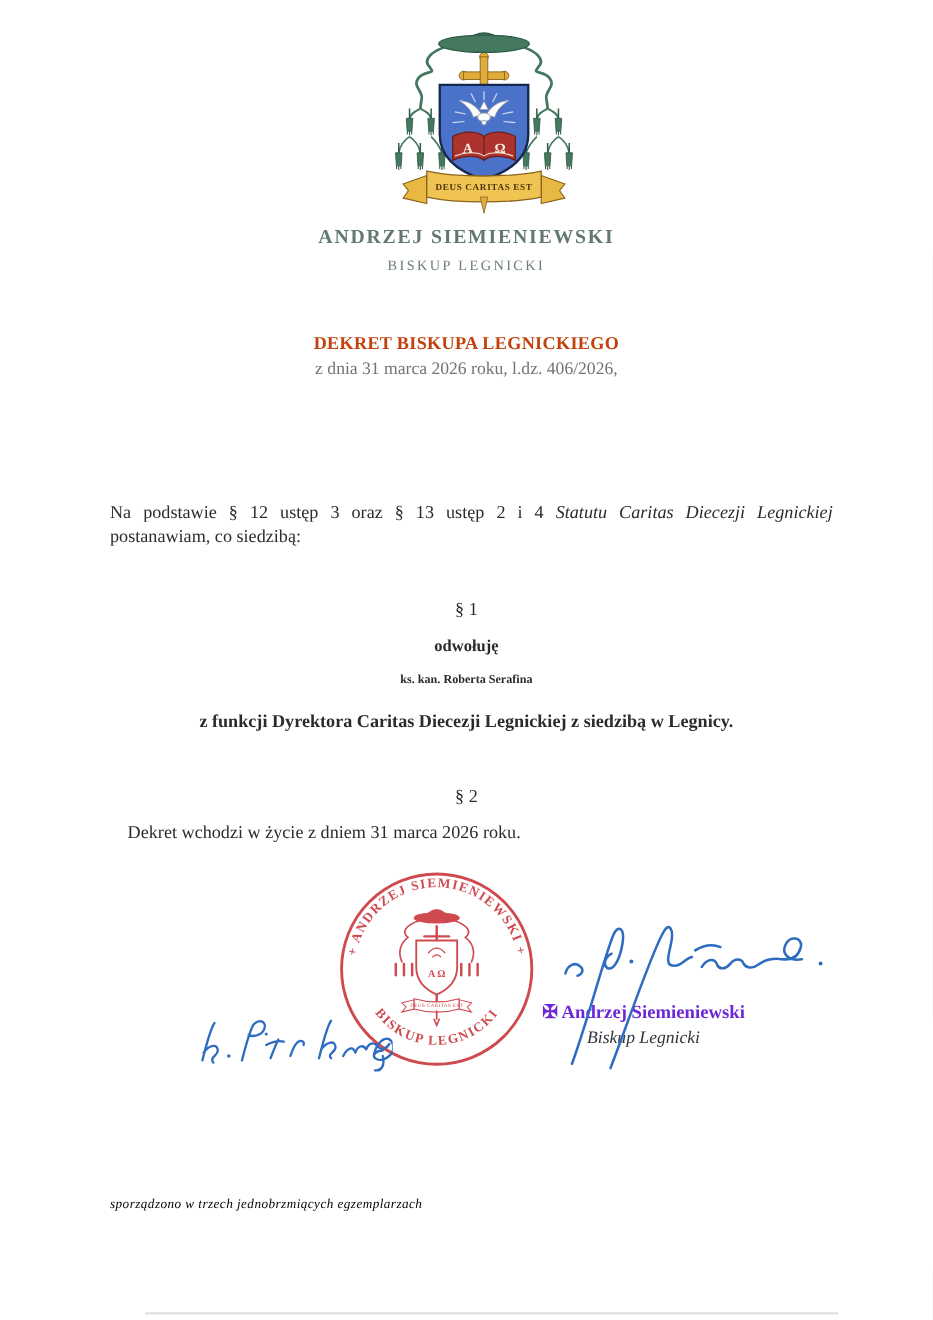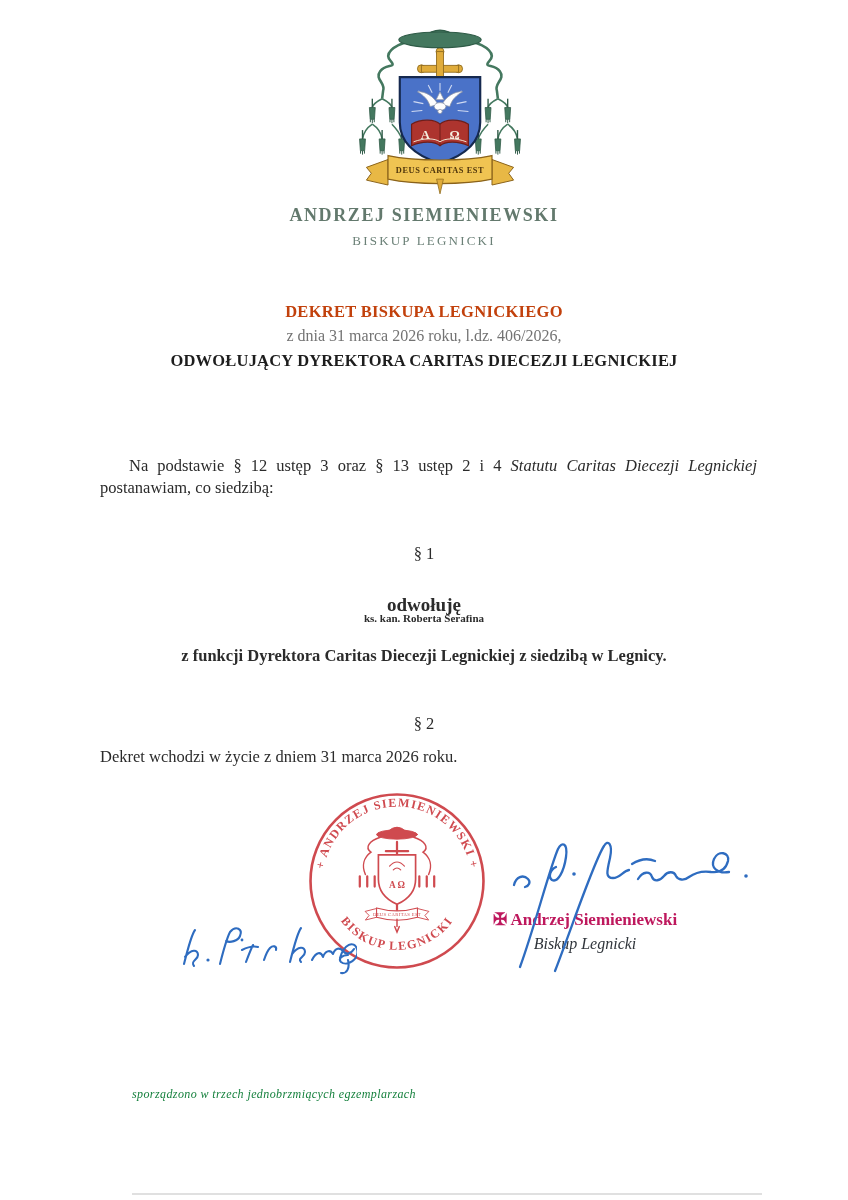--- a/index.html
+++ b/index.html
@@ -14,47 +14,47 @@
   .lh-name{top:205px;font-size:18px;font-weight:700;letter-spacing:1.6px;color:#63796d;}
   .lh-title{top:233px;font-size:13px;letter-spacing:2.2px;color:#6b8077;}
 
   
   .t1{top:302px;font-size:16.5px;font-weight:700;letter-spacing:.3px;color:#c2410c;}
   .t2{top:327px;font-size:16px;color:#737373;}
   .t3{top:351px;font-size:16.5px;font-weight:700;letter-spacing:.2px;color:#1d1d1d;}
 
   
   .intro{left:100px;top:455px;width:657px;font-size:16.5px;line-height:21.5px;}
-  .intro .j{text-align:justify;text-align-last:justify;margin-left:29px;}
+  .intro .j{text-align:justify;text-align-last:justify;}
   .intro .it{font-style:italic;}
 
   
   .sec-h{font-size:16.5px;}
   .s1h{top:544px;}
-  .s1l1{top:594px;font-size:19px;font-weight:700;}
+  .s1l1{top:580px;font-size:15px;font-weight:700;}
   .s1l2{top:612px;font-size:11px;font-weight:700;}
   .s1l3{top:646px;font-size:16.5px;font-weight:700;}
   .s2h{top:714px;}
-  .s2t{left:100px;top:747px;font-size:16.5px;text-align:center;}
+  .s2t{left:116px;top:747px;font-size:16.5px;text-align:center;}
 
   
   .stamp{left:304px;top:788px;width:186px;height:186px;opacity:.92;}
 
   
   .sig{pointer-events:none;z-index:5;}
   .sig-bishop{left:492px;top:833px;width:280px;height:150px;}
   .sig-chanc{left:172px;top:920px;width:185px;height:58px;}
   .name-block{text-align:center;z-index:2;}
   .bishop-block{left:477px;top:908px;width:216px;}
   .chanc-block{left:150px;top:957px;width:220px;}
-  .sig-name{font-size:17px;font-weight:700;color:#be185d;line-height:24px;}
+  .sig-name{font-size:17px;font-weight:700;color:#6d28d9;line-height:24px;}
   .sig-role{font-size:16px;font-style:italic;color:#30353b;line-height:24px;}
 
   
-  .footer-note{left:100px;top:1087px;font-size:12px;font-style:italic;color:#15803d;letter-spacing:.4px;margin-left:32px;}
+  .footer-note{left:100px;top:1087px;font-size:12px;font-style:italic;color:#000000;letter-spacing:.4px;}
 
   
   .scan-line{left:132px;top:1193px;width:630px;height:2px;background:#c7c7c7;opacity:.55;}
 
   svg text{font-family:"Liberation Serif","DejaVu Serif",serif;}
 </style>
 </head>
 <body>
 
 <div class="page">
@@ -140,21 +140,20 @@
     </g>
 
     <polygon points="101.5,160 108.5,160 105,175" fill="#e0ac3b" stroke="#8f6a1e" stroke-width="0.8"></polygon>
   </svg>
 
   <div class="abs ctr lh-name">ANDRZEJ SIEMIENIEWSKI</div>
   <div class="abs ctr lh-title">BISKUP LEGNICKI</div>
 
   <div class="abs ctr t1">DEKRET BISKUPA LEGNICKIEGO</div>
   <div class="abs ctr t2">z dnia 31 marca 2026 roku, l.dz. 406/2026,</div>
-  <div class="abs ctr t3">ODWOŁUJĄCY DYREKTORA CARITAS DIECEZJI LEGNICKIEJ</div>
 
   <div class="abs intro">
     <div class="j"><span>Na podstawie § 12 ustęp 3 oraz § 13 ustęp 2 i 4</span> <span class="it">Statutu Caritas Diecezji Legnickiej</span></div>
     <div>postanawiam, co siedzibą:</div>
   </div>
 
   <div class="abs ctr sec-h s1h">§ 1</div>
   <div class="abs ctr s1l1">odwołuję</div>
   <div class="abs ctr s1l2">ks. kan. Roberta Serafina</div>
   <div class="abs ctr s1l3">z funkcji Dyrektora Caritas Diecezji Legnickiej z siedzibą w Legnicy.</div>

